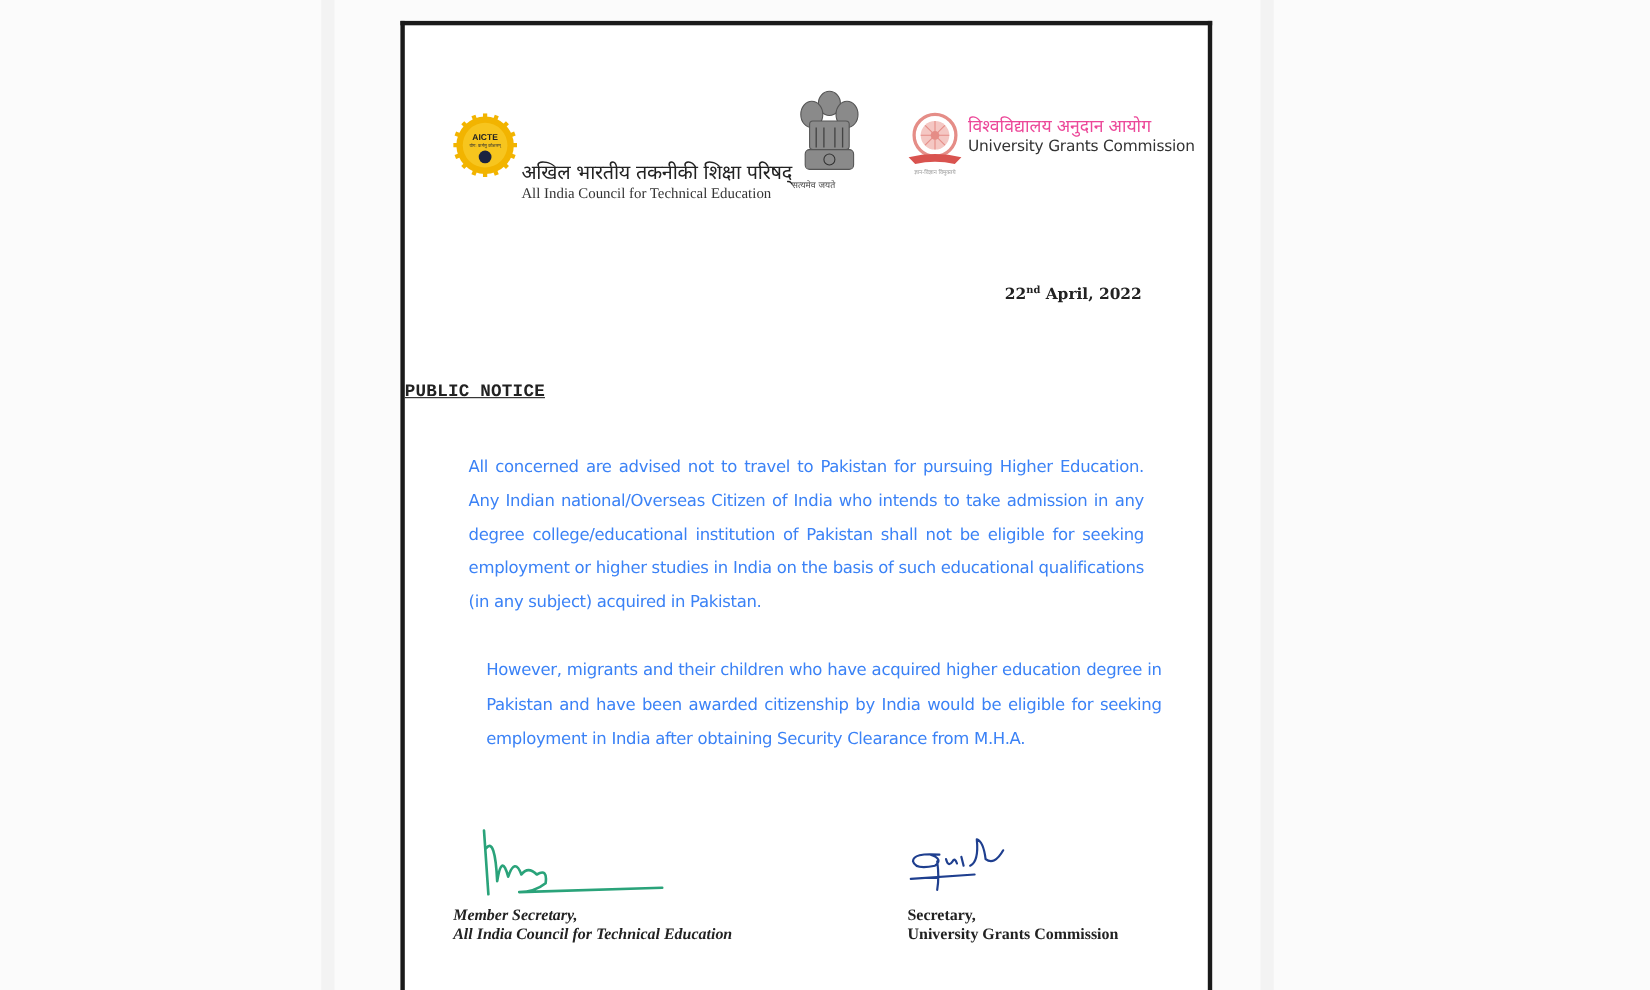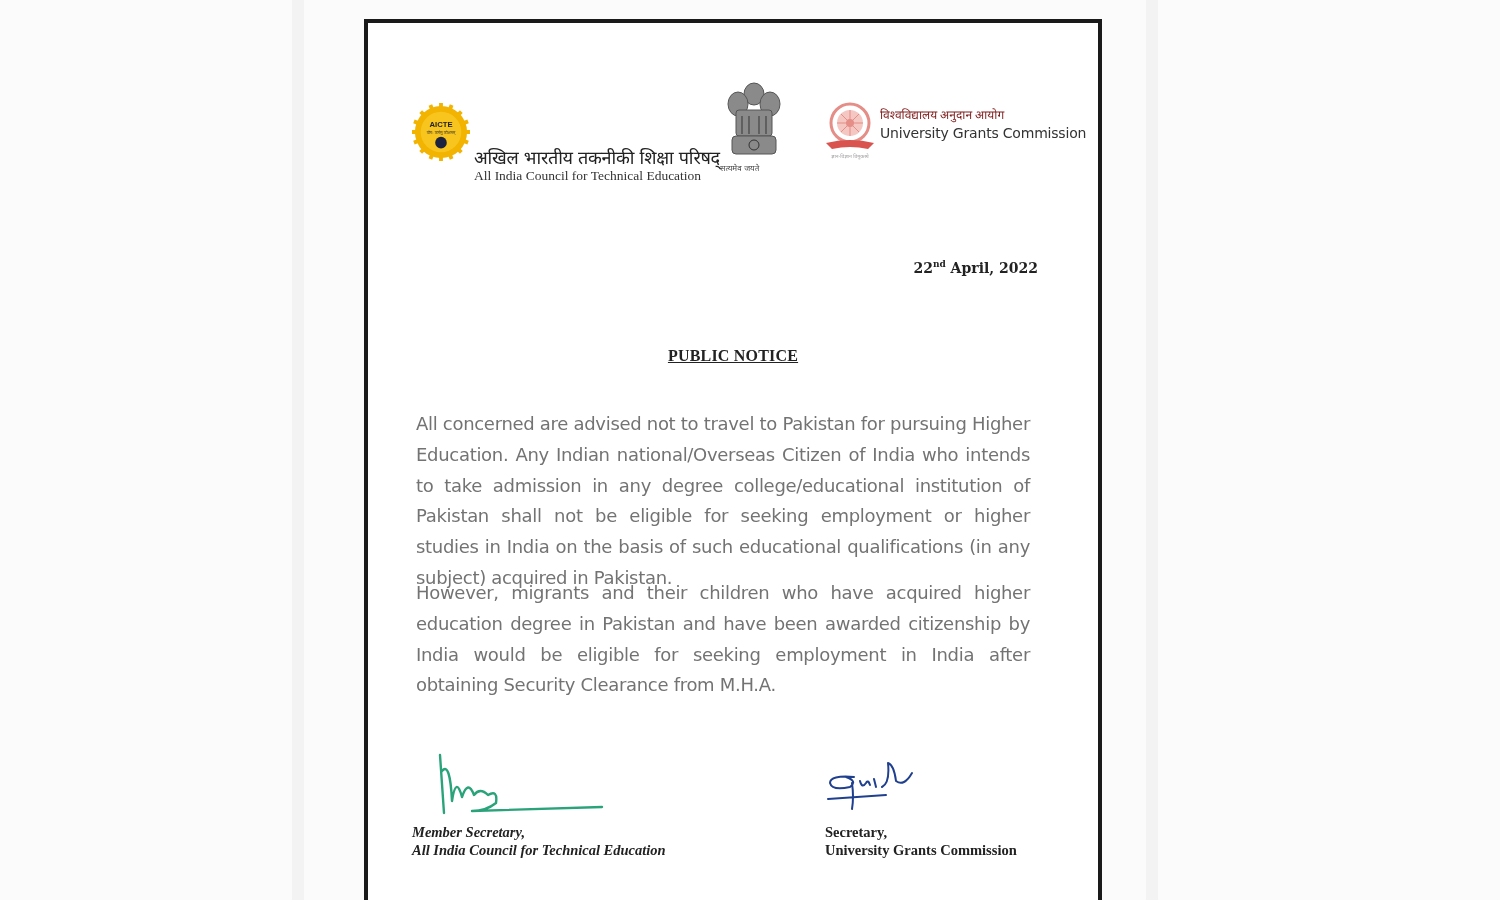--- a/index.html
+++ b/index.html
@@ -18,37 +18,37 @@
   }
   
   .aicte-logo { position: absolute; left: 44px; top: 80px; width: 58px; height: 58px; }
   .aicte-text { position: absolute; left: 106px; top: 92px; margin-top: 33px; }
   .aicte-hindi { font-family: "DejaVu Sans", sans-serif; font-size: 18px; color: #222; line-height: 20px; letter-spacing: -0.3px; }
   .aicte-eng { font-family: "Liberation Serif", serif; font-size: 13.5px; color: #333; line-height: 15px; }
   .emblem { position: absolute; left: 356px; top: 53px; width: 60px; height: 92px; }
   .emblem-motto { position: absolute; left: 352px; top: 139px; width: 70px; text-align: left; font-family: "DejaVu Sans", sans-serif; font-size: 8px; color: #444; }
   .ugc-logo { position: absolute; left: 456px; top: 78px; width: 52px; height: 60px; }
   .ugc-text { position: absolute; left: 512px; top: 84px; }
-  .ugc-hindi { font-family: Liberation Serif, serif; font-size: 12px; color: #7f1d1d; line-height: 17px; }
+  .ugc-hindi { font-family: Liberation Sans, sans-serif; font-size: 16px; color: #ec4899; line-height: 17px; }
   .ugc-eng { font-family: "DejaVu Sans", sans-serif; font-size: 14px; color: #333; line-height: 18px; letter-spacing: -0.2px; }
   .ugc-tag { font-family: "DejaVu Sans Mono", monospace; font-size: 9.5px; color: #999; letter-spacing: 1.3px; line-height: 14px; }
 
   .date {
     position: absolute; right: 60px; top: 236px;
     font-family: "DejaVu Serif", serif; font-weight: bold; font-size: 14px; color: #222;
   }
   .date sup { font-size: 9px; }
   .title {
-    position: absolute; left: 0; right: 0; top: 324px; text-align: center;
-    font-family: Liberation Serif, serif; font-weight: bold; font-size: 16px;
+    position: absolute; left: 0; right: 0; top: 324px; text-align: left;
+    font-family: Liberation Mono, monospace; font-weight: bold; font-size: 16px;
     color: #222; text-decoration: underline; letter-spacing: 0.2px;
   }
   .body-text {
-    position: absolute; left: 48px; width: 614px;
-    font-family: "DejaVu Sans", sans-serif; font-size: 18px; color: #737373;
+    position: absolute; left: 58px; width: 614px;
+    font-family: "DejaVu Sans", sans-serif; font-size: 15px; color: #3b82f6;
     line-height: 30.8px; text-align: justify; letter-spacing: -0.3px; word-spacing: 0px;
   }
   .para1 { top: 386px; }
   .para2 { top: 555px; }
 
   .sig1 { position: absolute; left: 64px; top: 728px; width: 180px; height: 70px; }
   .sig2 { position: absolute; left: 456px; top: 730px; width: 100px; height: 64px; }
   .signer { position: absolute; top: 800px; font-family: "Liberation Serif", serif; font-weight: bold; font-size: 14.5px; color: #222; line-height: 18px; }
   .signer1 { left: 44px; font-style: italic; }
   .signer2 { left: 457px; font-family: Liberation Serif, serif; }
@@ -119,21 +119,21 @@
   <div class="ugc-text">
     <div class="ugc-hindi">विश्वविद्यालय अनुदान आयोग</div>
     <div class="ugc-eng">University Grants Commission</div>
   </div>
 
   <div class="date"><span>22</span><sup>nd</sup><span> April, 2022</span></div>
 
   <div class="title">PUBLIC NOTICE</div>
 
   <p class="body-text para1" style="margin:0">All concerned are advised not to travel to Pakistan for pursuing Higher Education. Any Indian national/Overseas Citizen of India who intends to take admission in any degree college/educational institution of Pakistan shall not be eligible for seeking employment or higher studies in India on the basis of such educational qualifications (in any subject) acquired in Pakistan.</p>
-  <p class="body-text para2" style="margin:0">However, migrants and their children who have acquired higher education degree in Pakistan and have been awarded citizenship by India would be eligible for seeking employment in India after obtaining Security Clearance from M.H.A.</p>
+  <p class="body-text para2" style="margin:16px">However, migrants and their children who have acquired higher education degree in Pakistan and have been awarded citizenship by India would be eligible for seeking employment in India after obtaining Security Clearance from M.H.A.</p>
 
   <svg class="sig1" viewBox="0 0 180 70">
     <path d="M8 4 L12 62 M10 20 Q18 10 20 50 Q24 24 30 46 Q36 28 42 44 Q48 36 56 44 Q66 38 64 52 Q54 60 40 60 L170 56" fill="none" stroke="#2aa37a" stroke-width="2.4" stroke-linecap="round" stroke-linejoin="round"></path>
   </svg>
   <svg class="sig2" viewBox="0 0 100 64">
     <path d="M30 24 Q6 22 6 30 Q8 38 26 34 Q34 28 22 24 M28 30 Q30 44 28 56 M36 28 Q38 36 42 30 Q44 26 46 32 M50 26 L52 34 M58 34 Q66 30 64 10 Q70 12 72 28 Q80 34 88 20 M4 46 L62 42" fill="none" stroke="#1f3f8f" stroke-width="2" stroke-linecap="round" stroke-linejoin="round"></path>
   </svg>
 
   <div class="signer signer1">
     <div>Member Secretary,</div>

